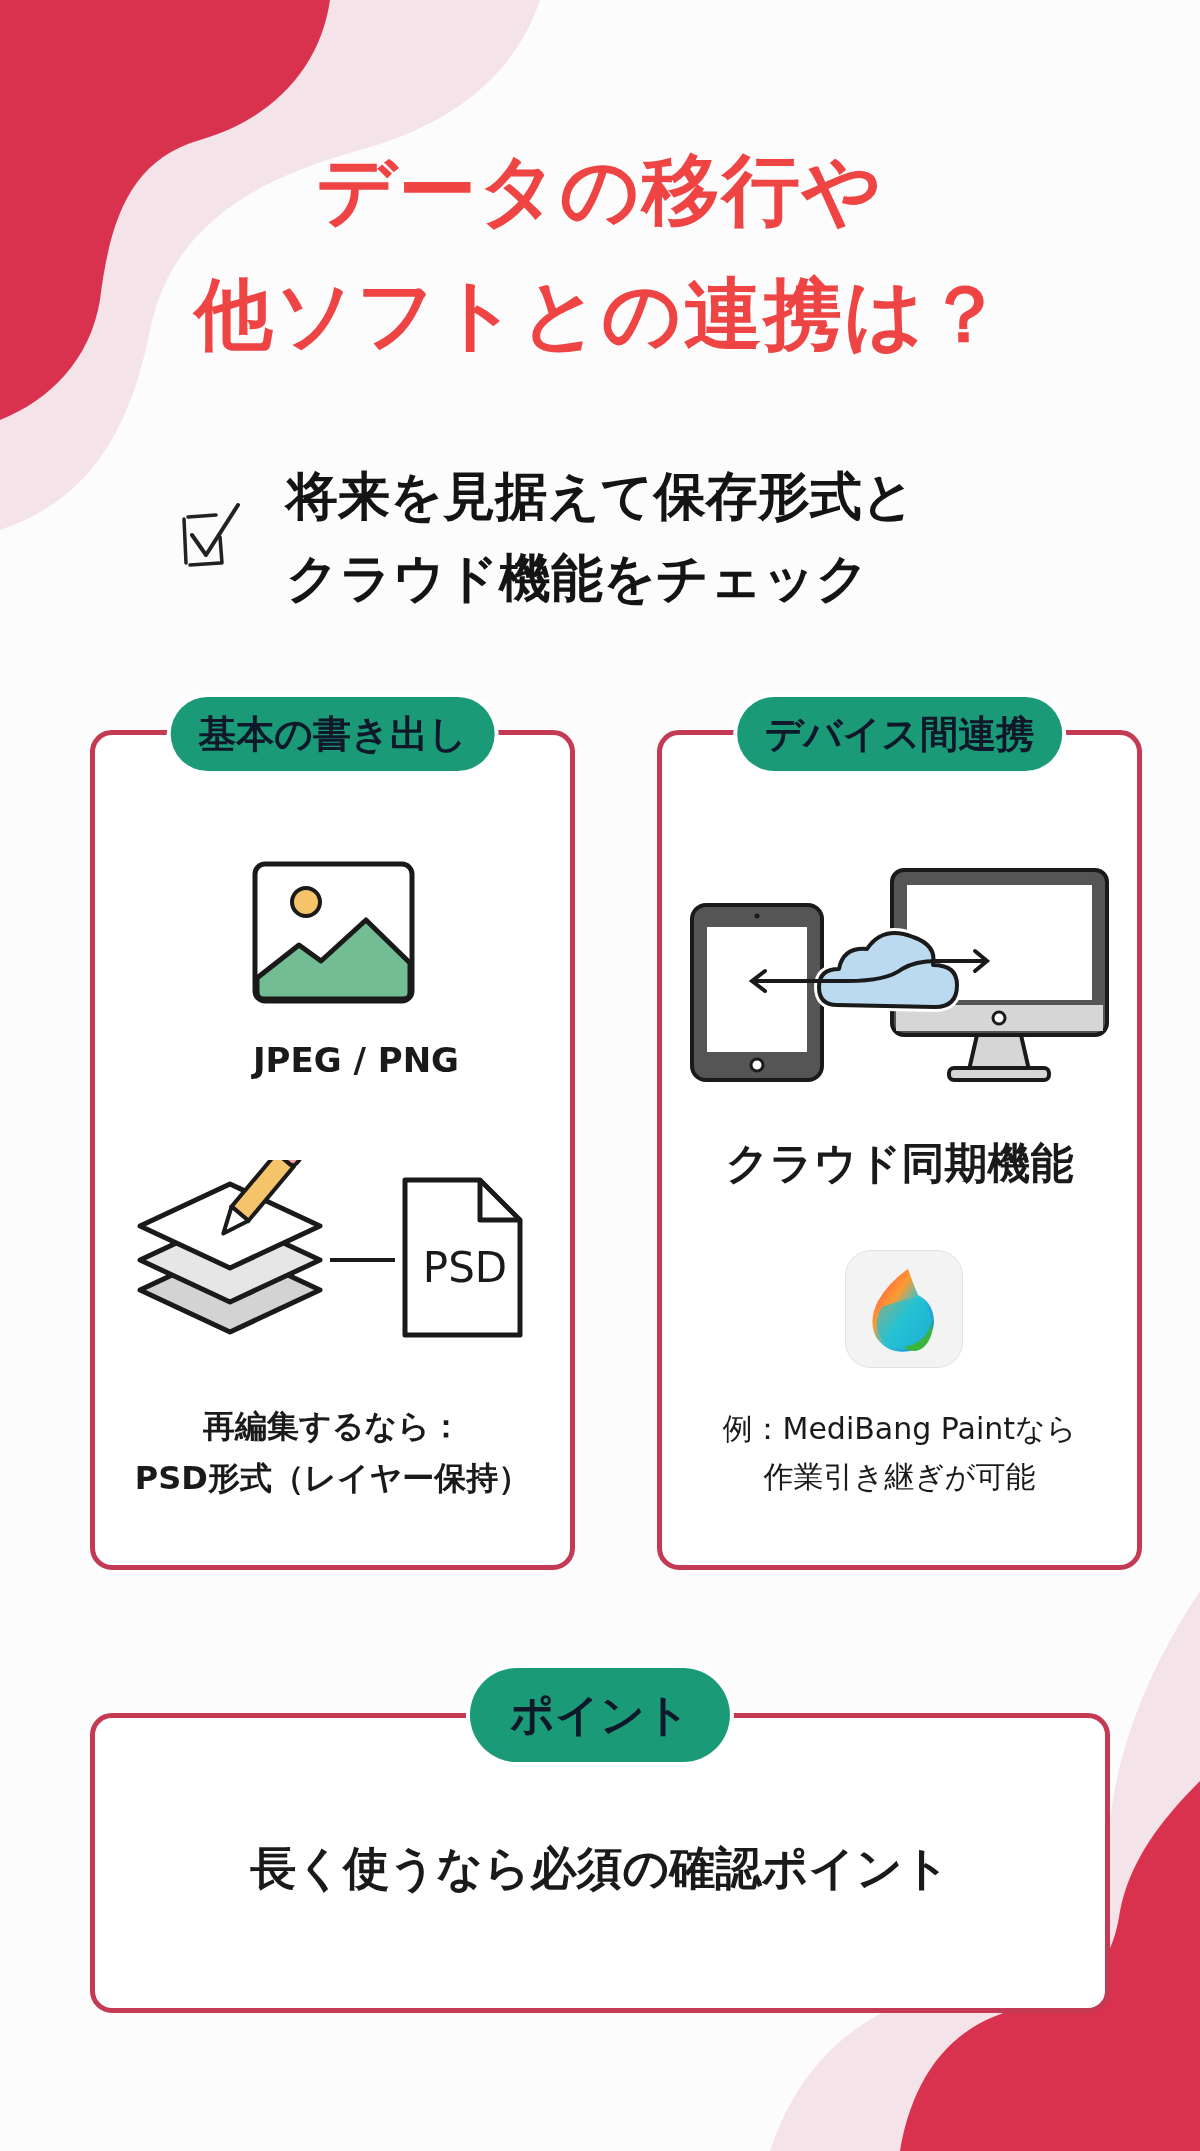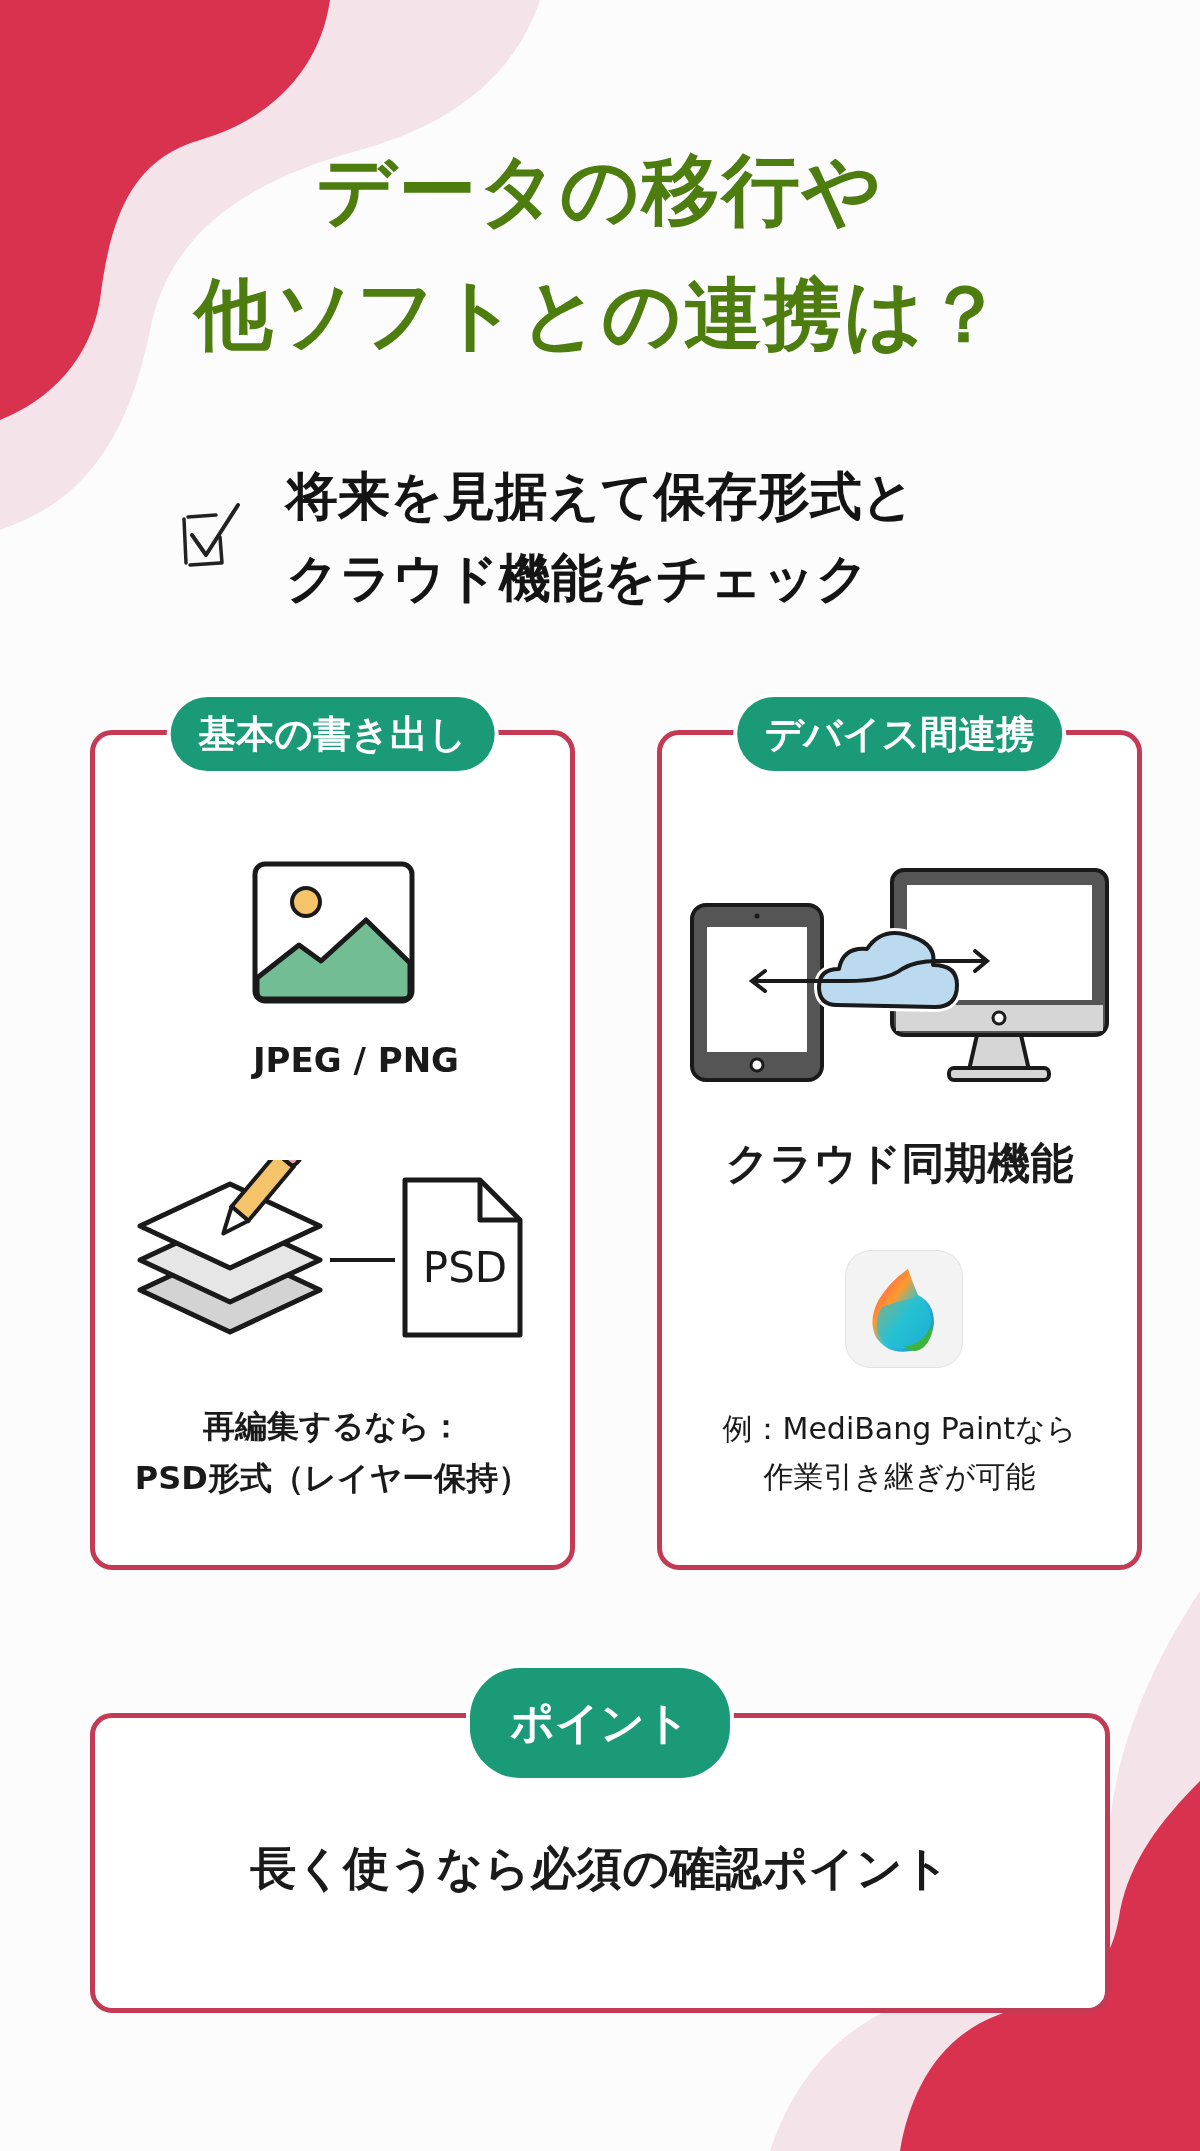--- a/index.html
+++ b/index.html
@@ -6,37 +6,37 @@
   html, body { width: 1200px; height: 2151px; overflow: hidden; }
   body {
     position: relative;
     background: #fdfcfd;
     font-family: "DejaVu Sans", "Liberation Sans", sans-serif;
     color: #1a1a1a;
   }
   .blob { position: absolute; }
   .title {
     position: absolute; left: 0; right: 0; top: 128px;
-    text-align: center; color: #4d7c0f;
+    text-align: center; color: #ef4444;
     font-size: 78px; font-weight: bold; line-height: 124px; letter-spacing: 2px;
   }
   .subtitle-wrap {
     position: absolute; left: 176px; top: 455px;
     display: flex; align-items: center; gap: 30px;
   }
   .subtitle {
     font-size: 52px; font-weight: bold; line-height: 82px; color: #141414;
   }
   .card {
     position: absolute; border: 5px solid #c43a55; border-radius: 22px;
     background: #ffffff;
   }
   .pill {
     position: absolute; left: 50%; transform: translateX(-50%);
-    background: #1a9a76; color: #ffffff; font-weight: bold;
+    background: #1a9a76; color: #0f172a; font-weight: bold;
     border-radius: 50px; white-space: nowrap; text-align: center;
     box-shadow: 0 0 0 4px #ffffff;
   }
   .label {
     position: absolute; left: 0; right: 0; text-align: center;
     font-weight: bold; color: #1a1a1a;
   }
   .icon { position: absolute; }
 </style>
 </head>
@@ -144,15 +144,15 @@
       <path d="M58 96 Q80 92 86 72 Q88 86 78 96 Q68 104 58 96 Z" fill="#3cb43c"></path>
     </svg>
   </div>
   <div class="label" style="top:670px;font-size:30px;font-weight:normal;line-height:48px;">
     <div>例：MediBang Paintなら</div>
     <div>作業引き継ぎが可能</div>
   </div>
 </div>
 
 <div class="card" style="left:90px;top:1713px;width:1020px;height:300px;">
-  <div class="pill" style="top:-50px;font-size:44px;line-height:94px;padding:8px 40px;">ポイント</div>
+  <div class="pill" style="top:-50px;font-size:44px;line-height:94px;padding:0 40px;">ポイント</div>
   <div class="label" style="top:120px;font-size:46px;">長く使うなら必須の確認ポイント</div>
 </div>
 
 </body></html>

